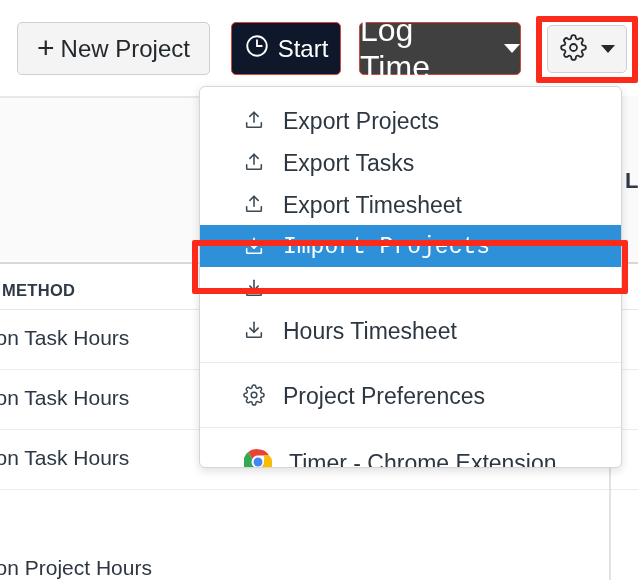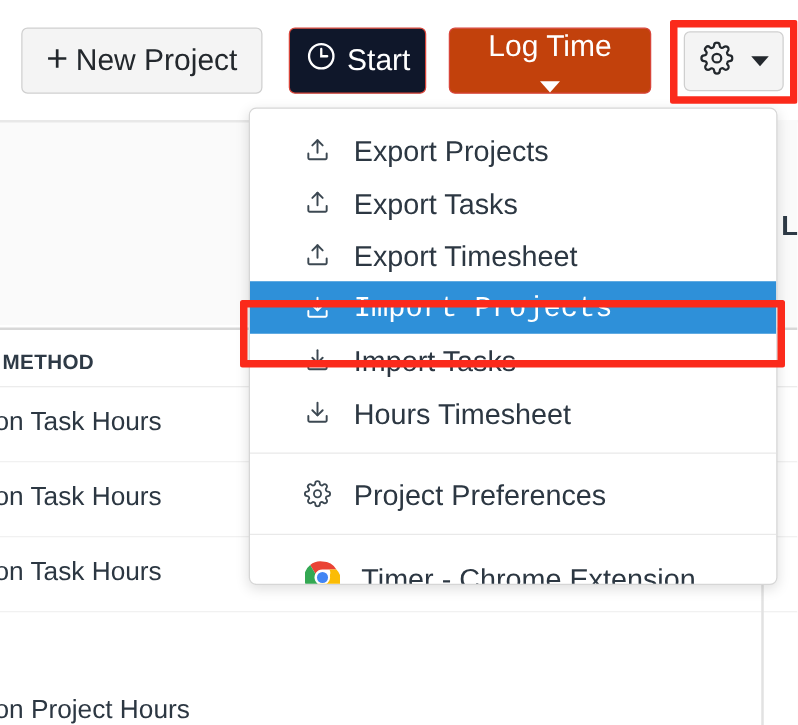--- a/index.html
+++ b/index.html
@@ -85,23 +85,22 @@
   .plus-glyph { font-size: 30px; font-weight: 300; line-height: 1; position: relative; top: -1px; }
 
   .btn-start {
     left: 231px; top: 22px; width: 110px; height: 53px;
     background: #0f172a; color: #ffffff; font-size: 24px; gap: 8px;
     border: 1px solid #d8453a;
   }
 
   .btn-log {
     left: 359px; top: 22px; width: 162px; height: 53px;
-    background: #c2410c; color: #ffffff; font-size: 24px; gap: 13px;
+    background: #404040; color: #ffffff; font-size: 32px; gap: 13px;
     border: 1px solid #d8453a;
-    flex-direction: column;
   }
 
   .btn-gear {
     left: 547px; top: 25px; width: 80px; height: 48px;
     background: #f4f4f4; border: 1px solid #cfcfcf;
     color: #23282d; gap: 14px;
   }
 
   .caret {
     width: 0; height: 0;
@@ -271,21 +270,20 @@
     </div>
 
     <div class="menu-item">
       <span class="mi-icon">
         <svg width="22" height="22" viewBox="0 0 24 24" fill="none" stroke="#3c4852" stroke-width="1.7" stroke-linecap="round" stroke-linejoin="round">
           <path d="M4 15v4a1 1 0 0 0 1 1h14a1 1 0 0 0 1-1v-4"></path>
           <path d="M12 14.5v-11"></path>
             <path d="M7.5 10 12 14.5 16.5 10"></path>
         </svg>
       </span>
-      <span class="mi-label">Import Tasks</span>
     </div>
 
     <div class="menu-item">
       <span class="mi-icon">
         <svg width="22" height="22" viewBox="0 0 24 24" fill="none" stroke="#3c4852" stroke-width="1.7" stroke-linecap="round" stroke-linejoin="round">
           <path d="M4 15v4a1 1 0 0 0 1 1h14a1 1 0 0 0 1-1v-4"></path>
           <path d="M12 14.5v-11"></path>
             <path d="M7.5 10 12 14.5 16.5 10"></path>
         </svg>
       </span>

